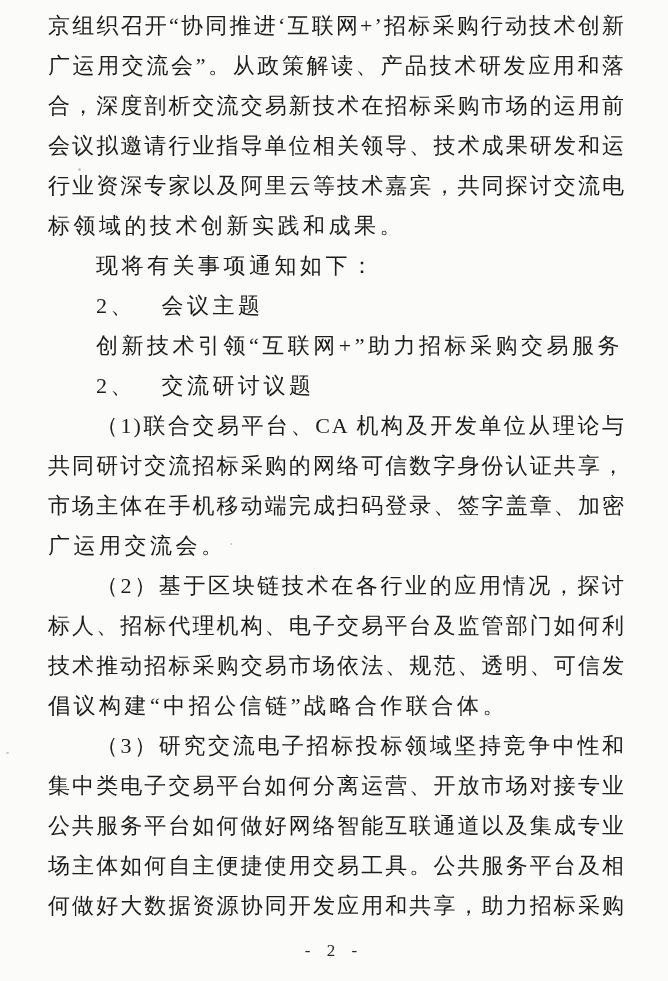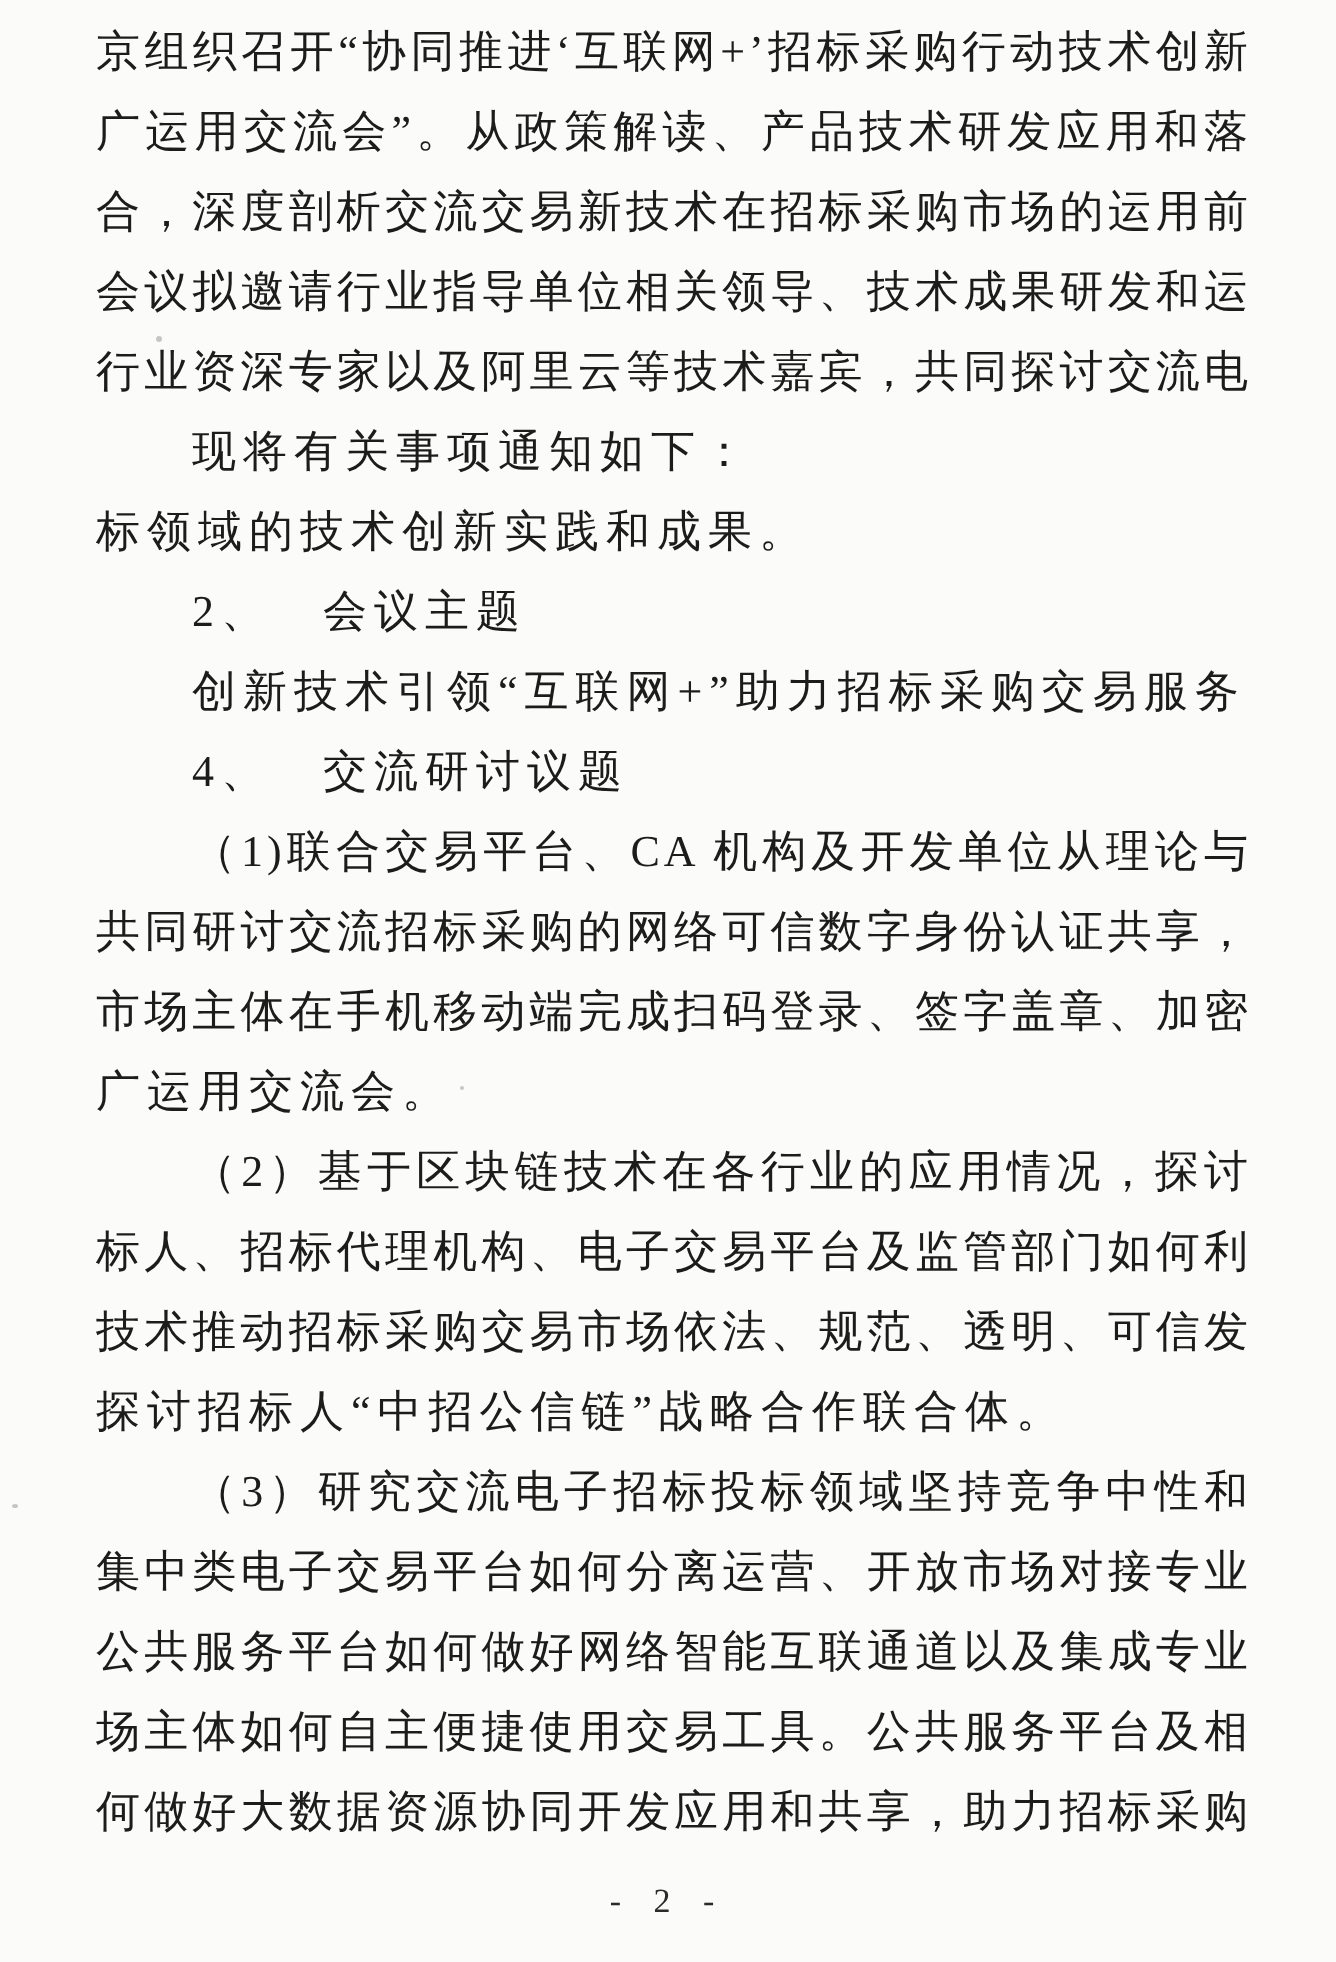--- a/index.html
+++ b/index.html
@@ -67,33 +67,33 @@
 </head>
 <body>
 
 <div class="page">
   <div class="doc-body">
       <div class="line j">京组织召开“协同推进‘互联网+’招标采购行动技术创新成果推</div>
       <div class="line j">广运用交流会”。从政策解读、产品技术研发应用和落地实施相结</div>
       <div class="line j">合，深度剖析交流交易新技术在招标采购市场的运用前景。本次</div>
       <div class="line j">会议拟邀请行业指导单位相关领导、技术成果研发和运用单位、</div>
       <div class="line j">行业资深专家以及阿里云等技术嘉宾，共同探讨交流电子招标投</div>
+      <div class="line">标领域的技术创新实践和成果。</div>
       <div class="line ind">现将有关事项通知如下：</div>
-      <div class="line">标领域的技术创新实践和成果。</div>
       <div class="line ind">2、　会议主题</div>
       <div class="line ind">创新技术引领“互联网+”助力招标采购交易服务</div>
-      <div class="line ind">4、　交流研讨议题</div>
+      <div class="line ind">2、　交流研讨议题</div>
       <div class="line j ind">（1)联合交易平台、CA 机构及开发单位从理论与实践两方面，</div>
       <div class="line j">共同研讨交流招标采购的网络可信数字身份认证共享，如何实现</div>
       <div class="line j">市场主体在手机移动端完成扫码登录、签字盖章、加密解密，降</div>
       <div class="line">广运用交流会。</div>
       <div class="line j ind">（2）基于区块链技术在各行业的应用情况，探讨招标人、投</div>
       <div class="line j">标人、招标代理机构、电子交易平台及监管部门如何利用区块链</div>
       <div class="line j">技术推动招标采购交易市场依法、规范、透明、可信发展。联合</div>
-      <div class="line">探讨招标人“中招公信链”战略合作联合体。</div>
+      <div class="line">倡议构建“中招公信链”战略合作联合体。</div>
       <div class="line j ind">（3）研究交流电子招标投标领域坚持竞争中性和开放共享，</div>
       <div class="line j">集中类电子交易平台如何分离运营、开放市场对接专业交易工具；</div>
       <div class="line j">公共服务平台如何做好网络智能互联通道以及集成专业工具；市</div>
       <div class="line j">场主体如何自主便捷使用交易工具。公共服务平台及相关主体如</div>
       <div class="line j">何做好大数据资源协同开发应用和共享，助力招标采购交易服务</div>
     </div>
   <div class="footer">- 2 -</div>
   <div class="speck s1"></div>
   <div class="speck s2"></div>
   <div class="speck s3"></div>

